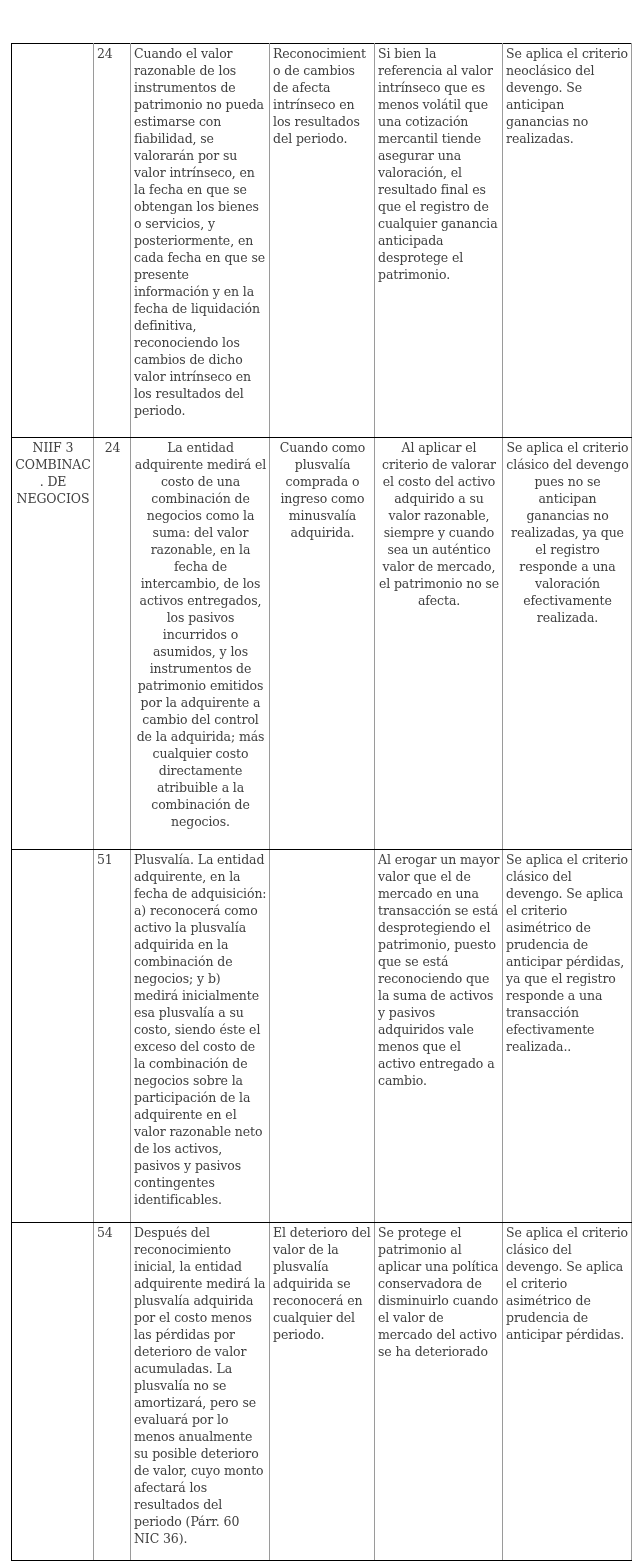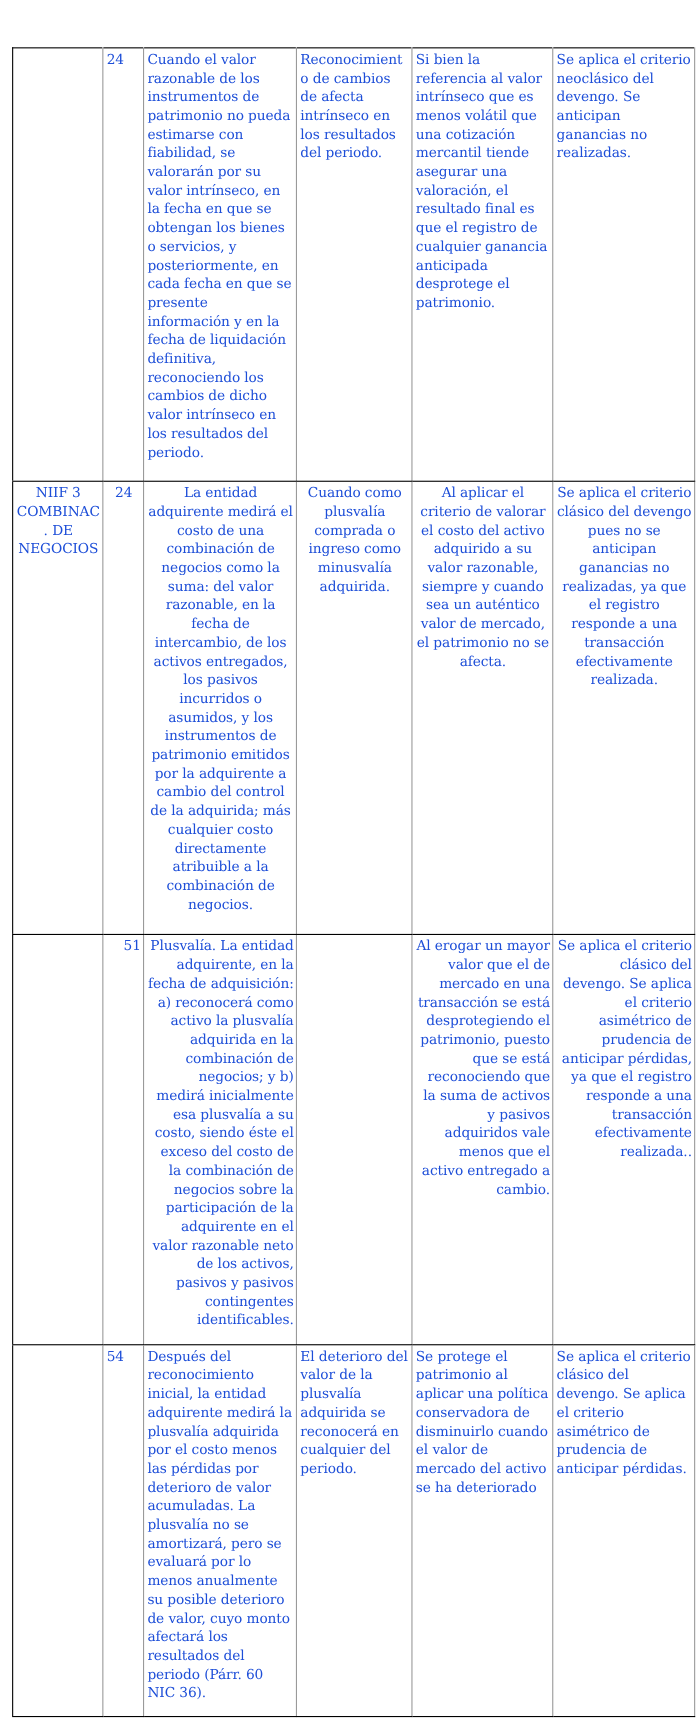--- a/index.html
+++ b/index.html
@@ -25,36 +25,36 @@
     border-collapse: collapse;
     table-layout: fixed;
     border-top: 1px solid #000000;
     border-left: 1px solid #000000;
   }
   table.niif td {
     vertical-align: top;
     padding: 1px 2px 1px 3px;
     font-size: 12.5px;
     line-height: 17px;
-    color: #1d4ed8;
+    color: #404040;
     letter-spacing: -0.1px;
     border-right: 1px solid #9a9a9a;
     border-bottom: 1px solid #000000;
     overflow: hidden;
     word-wrap: break-word;
   }
   col.c-standard  { width: 82px; }
   col.c-paragraph { width: 37px; }
   col.c-text      { width: 139px; }
   col.c-recog     { width: 105px; }
   col.c-analysis  { width: 128px; }
   col.c-criterion { width: 129px; }
   tr.r1 { height: 394px; }
   tr.r2 { height: 412px; text-align: center; }
-  tr.r3 { height: 373px; text-align: right; }
+  tr.r3 { height: 373px; }
   tr.r4 { height: 338px; }
 </style>
 </head>
 <body>
 
 <div class="page">
   <table class="niif">
     <colgroup>
       <col class="c-standard">
       <col class="c-paragraph">
@@ -71,21 +71,21 @@
         <td>Reconocimiento de cambios de afecta intrínseco en los resultados del periodo.</td>
         <td>Si bien la referencia al valor intrínseco que es menos volátil que una cotización mercantil tiende asegurar una valoración, el resultado final es que el registro de cualquier ganancia anticipada desprotege el patrimonio.</td>
         <td>Se aplica el criterio neoclásico del devengo. Se anticipan ganancias no realizadas.</td>
       </tr>
       <tr class="r2">
         <td>NIIF 3 COMBINAC. DE NEGOCIOS</td>
         <td>24</td>
         <td>La entidad adquirente medirá el costo de una combinación de negocios como la suma: del valor razonable, en la fecha de intercambio, de los activos entregados, los pasivos incurridos o asumidos, y los instrumentos de patrimonio emitidos por la adquirente a cambio del control de la adquirida; más cualquier costo directamente atribuible a la combinación de negocios.</td>
         <td>Cuando como plusvalía comprada o ingreso como minusvalía adquirida.</td>
         <td>Al aplicar el criterio de valorar el costo del activo adquirido a su valor razonable, siempre y cuando sea un auténtico valor de mercado, el patrimonio no se afecta.</td>
-        <td>Se aplica el criterio clásico del devengo pues no se anticipan ganancias no realizadas, ya que el registro responde a una transacción efectivamente realizada.</td>
+        <td>Se aplica el criterio clásico del devengo pues no se anticipan ganancias no realizadas, ya que el registro responde a una valoración efectivamente realizada.</td>
       </tr>
       <tr class="r3">
         <td></td>
         <td>51</td>
         <td>Plusvalía. La entidad adquirente, en la fecha de adquisición: a) reconocerá como activo la plusvalía adquirida en la combinación de negocios; y b) medirá inicialmente esa plusvalía a su costo, siendo éste el exceso del costo de la combinación de negocios sobre la participación de la adquirente en el valor razonable neto de los activos, pasivos y pasivos contingentes identificables.</td>
         <td></td>
         <td>Al erogar un mayor valor que el de mercado en una transacción se está desprotegiendo el patrimonio, puesto que se está reconociendo que la suma de activos y pasivos adquiridos vale menos que el activo entregado a cambio.</td>
         <td>Se aplica el criterio clásico del devengo. Se aplica el criterio asimétrico de prudencia de anticipar pérdidas, ya que el registro responde a una transacción efectivamente realizada..</td>
       </tr>
       <tr class="r4">

